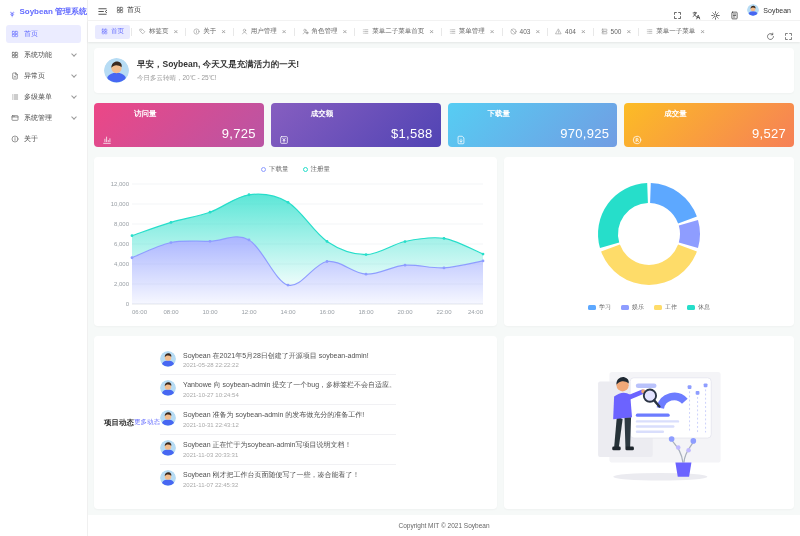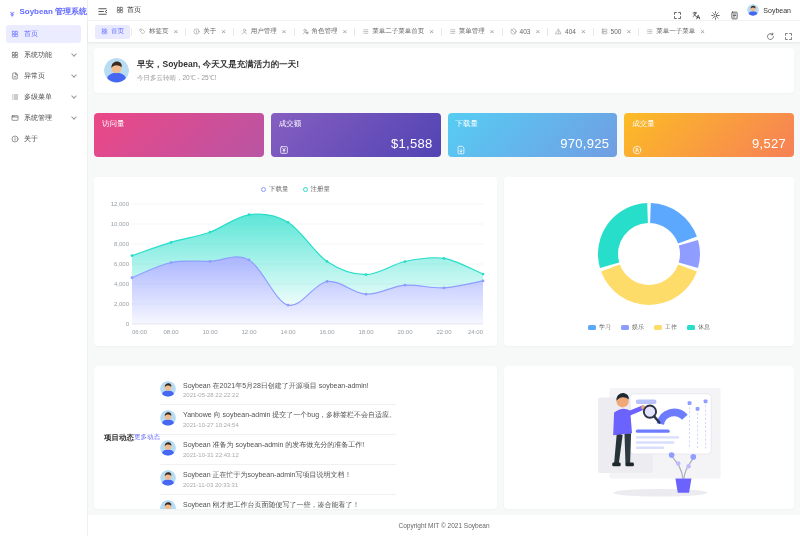--- a/index.html
+++ b/index.html
@@ -46,37 +46,37 @@
   .tab { display:flex; align-items:center; gap:3px; padding:2.5px 6px; font-size:6.5px;
     color:#666; border-radius:2px; cursor:pointer; white-space:nowrap; }
   .tab .ico { width:7px; height:7px; color:#888; }
   .tab.active { background:rgba(100,108,255,.14); color:#646cff; }
   .tab.active .ico { color:#646cff; }
   .tab .close { font-size:8px; line-height:1; color:#999; margin-left:2px; }
   .tab-divider { width:1px; height:8px; background:#e8e8e8; margin:0 1px; flex-shrink:0; }
   .tab-actions { display:flex; gap:9px; margin-left:7px; }
   .tab-actions .act { width:9px; height:9px; color:#444; cursor:pointer; }
 
-  .content { flex:1; padding:6px; display:flex; flex-direction:column; gap:20px; min-height:0; }
+  .content { flex:1; padding:6px; display:flex; flex-direction:column; gap:10px; min-height:0; }
   .card { background:#fff; border-radius:4px; box-shadow:0 1px 2px rgba(0,0,0,.03); }
 
   
   .greet { display:flex; align-items:center; gap:8px; padding:8px 10px; height:45px; }
   .greet-title { font-size:8.5px; font-weight:600; color:#333; }
   .greet-sub { font-size:6.5px; color:#999; margin-top:3px; }
   .greet-stats { display:flex; gap:18px; margin-left:auto; padding-right:5px; }
   .gstat { text-align:center; }
   .gstat .gl { font-size:6.5px; color:#999; }
   .gstat .gv { font-size:10px; color:#333; margin-top:2px; font-weight:500; }
 
   
   .cards-row { display:flex; gap:7px; }
   .scard { flex:1; height:44px; border-radius:4px; padding:6px 8px; color:#fff;
     display:flex; flex-direction:column; justify-content:space-between; }
-  .scard .sl { font-size:7.5px; font-weight:400; }
+  .scard .sl { font-size:7.5px; font-weight:700;margin-left:32px; }
   .scard .srow { display:flex; align-items:flex-end; justify-content:space-between; }
   .scard .ico { width:10px; height:10px; color:#fff; }
   .scard .sv { font-size:13px; font-weight:500; letter-spacing:.3px; }
 
   
   .charts-row { display:flex; gap:7px; height:169px; }
   .line-card { width:403px; flex-shrink:0; padding:5px 6px; display:flex; flex-direction:column; }
   .legend { display:flex; justify-content:center; gap:14px; align-items:center; height:14px; }
   .lg-item { display:flex; align-items:center; gap:3px; font-size:6.5px; color:#666; cursor:pointer; }
   .ring { width:5px; height:5px; border-radius:50%; border:1.5px solid; }
@@ -342,20 +342,26 @@
           </span>
         <div>
           <div class="greet-title">早安，Soybean, 今天又是充满活力的一天!</div>
           <div class="greet-sub">今日多云转晴，20℃ - 25℃!</div>
         </div>
       </section>
 
       <section class="cards-row" id="cardsRow">
           <div class="scard" style="background: linear-gradient(135deg, rgb(236, 71, 134), rgb(185, 85, 164));">
             <div class="sl">访问量</div>
+            <div class="srow">
+              <span class="ico"><svg viewBox="0 0 24 24">
+                  <path d="M4 20h16M7 16v-6M11 16V5M15 16v-3M19 16V9"></path>
+                </svg></span>
+              <span class="sv">9,725</span>
+            </div>
           </div>
           <div class="scard" style="background: linear-gradient(135deg, rgb(134, 94, 192), rgb(81, 68, 180));">
             <div class="sl">成交额</div>
             <div class="srow">
               <span class="ico"><svg viewBox="0 0 24 24">
                   <rect x="4" y="4" width="16" height="16" rx="2"></rect>
                   <path d="M9 8l3 4 3-4M12 12v5M9.5 13.5h5"></path>
                 </svg></span>
               <span class="sv">$1,588</span>
             </div>

